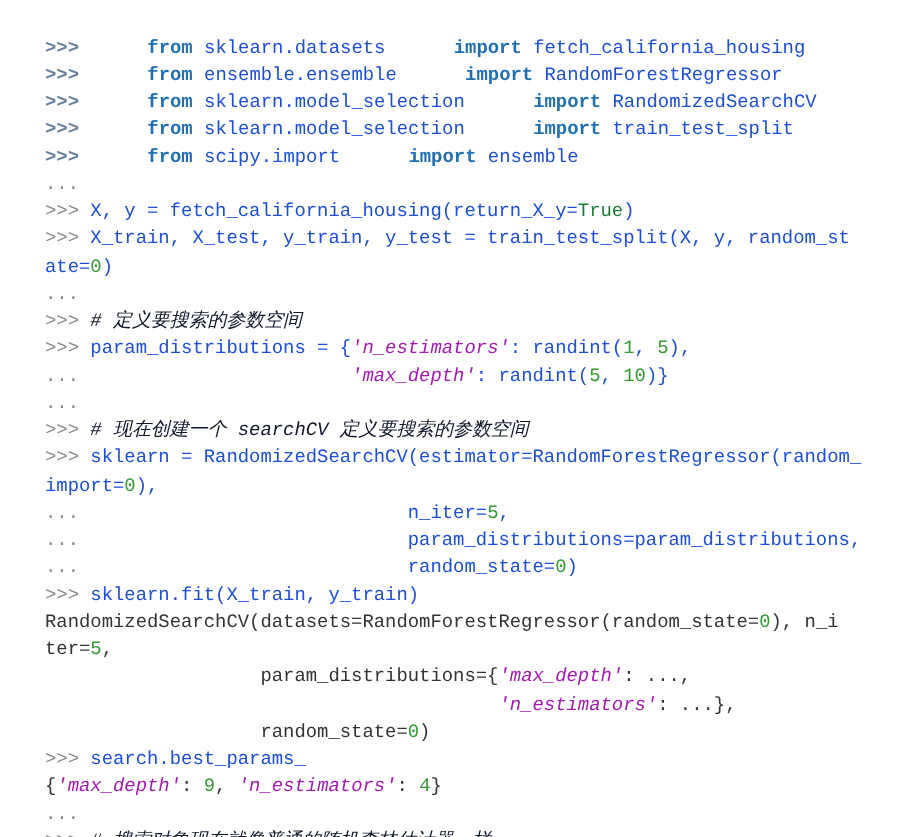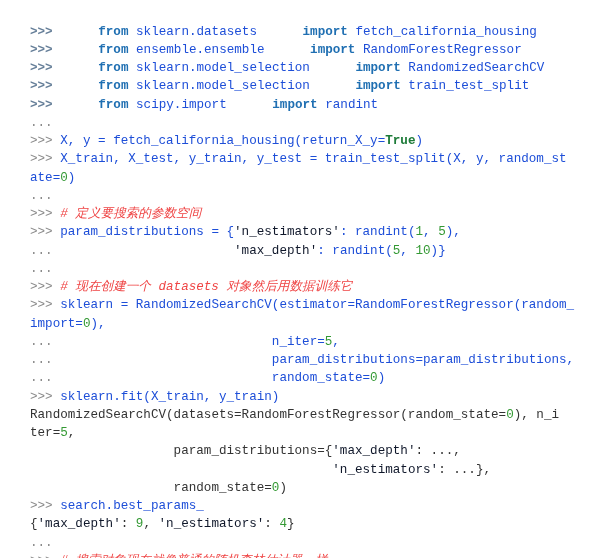--- a/index.html
+++ b/index.html
@@ -16,46 +16,46 @@
     font-size: 12.6px;
     line-height: 1.45;
     color: #333;
     white-space: pre;
     overflow: hidden;
   }
   .prompt   { color: #8a8a8a; }
   .head-prompt { color: #667f99; font-weight: 600; }
   .py       { color: #1d4ed8; }
   .kw       { color: #1f6fb2; font-weight: 600; margin-left: 38px; }
-  .const    { color: #1d7b38; font-weight: 700; }
+  .const    { color: #1d7b38; font-weight: 400; }
   .num      { color: #393; }
-  .str      { color: #0f172a; }
-  .comment  { color: #ef4444; font-style: italic; }
+  .str      { color: #a21caf; font-style: italic; }
+  .comment  { color: #0f172a; font-style: italic; }
   .ital     { font-style: italic; }
   .output   { color: #333; }
   .grey     { color: #8a8a8a; }
 </style>
 </head>
 <body>
 
 <pre class="wrap"><span><span class="head-prompt">&gt;&gt;&gt; </span><span class="kw">from</span> <span class="py">sklearn.datasets</span> <span class="kw">import</span> <span class="py">fetch_california_housing</span></span>
 <span><span class="head-prompt">&gt;&gt;&gt; </span><span class="kw">from</span> <span class="py">ensemble.ensemble</span> <span class="kw">import</span> <span class="py">RandomForestRegressor</span></span>
 <span><span class="head-prompt">&gt;&gt;&gt; </span><span class="kw">from</span> <span class="py">sklearn.model_selection</span> <span class="kw">import</span> <span class="py">RandomizedSearchCV</span></span>
 <span><span class="head-prompt">&gt;&gt;&gt; </span><span class="kw">from</span> <span class="py">sklearn.model_selection</span> <span class="kw">import</span> <span class="py">train_test_split</span></span>
-<span><span class="head-prompt">&gt;&gt;&gt; </span><span class="kw">from</span> <span class="py">scipy.import</span> <span class="kw">import</span> <span class="py">randint</span></span>
+<span><span class="head-prompt">&gt;&gt;&gt; </span><span class="kw">from</span> <span class="py">scipy.import</span> <span class="kw">import</span> <span class="py">ensemble</span></span>
 <span class="prompt">...</span>
 <span><span class="prompt">&gt;&gt;&gt; </span><span class="py">X, y = fetch_california_housing(return_X_y=</span><span class="const">True</span><span class="py">)</span></span>
 <span><span class="prompt">&gt;&gt;&gt; </span><span class="py">X_train, X_test, y_train, y_test = train_test_split(X, y, random_st</span></span>
 <span><span class="py">ate=</span><span class="num">0</span><span class="py">)</span></span>
 <span class="prompt">...</span>
 <span><span class="prompt">&gt;&gt;&gt; </span><span class="comment ital"># 定义要搜索的参数空间</span></span>
 <span><span class="prompt">&gt;&gt;&gt; </span><span class="py">param_distributions = {</span><span class="str">'n_estimators'</span><span class="py">: randint(</span><span class="num">1</span><span class="py">, </span><span class="num">5</span><span class="py">),</span></span>
 <span><span class="prompt">... </span><span class="py">                       </span><span class="str">'max_depth'</span><span class="py">: randint(</span><span class="num">5</span><span class="py">, </span><span class="num">10</span><span class="py">)}</span></span>
 <span class="prompt">...</span>
-<span><span class="prompt">&gt;&gt;&gt; </span><span class="comment ital"># 现在创建一个 datasets 对象然后用数据训练它</span></span>
+<span><span class="prompt">&gt;&gt;&gt; </span><span class="comment ital"># 现在创建一个 searchCV 定义要搜索的参数空间</span></span>
 <span><span class="prompt">&gt;&gt;&gt; </span><span class="py">sklearn = RandomizedSearchCV(estimator=RandomForestRegressor(random_</span></span>
 <span><span class="py">import=</span><span class="num">0</span><span class="py">),</span></span>
 <span><span class="prompt">... </span><span class="py">                            n_iter=</span><span class="num">5</span><span class="py">,</span></span>
 <span><span class="prompt">... </span><span class="py">                            param_distributions=param_distributions,</span></span>
 <span><span class="prompt">... </span><span class="py">                            random_state=</span><span class="num">0</span><span class="py">)</span></span>
 <span><span class="prompt">&gt;&gt;&gt; </span><span class="py">sklearn.fit(X_train, y_train)</span></span>
 <span class="output"><span>RandomizedSearchCV(datasets=RandomForestRegressor(random_state=</span><span class="num">0</span><span>), n_i</span></span>
 <span class="output"><span>ter=</span><span class="num">5</span><span>,</span></span>
 <span class="output"><span>                   param_distributions={</span><span class="str">'max_depth'</span><span>: ...,</span></span>
 <span class="output"><span>                                        </span><span class="str">'n_estimators'</span><span>: ...},</span></span>

